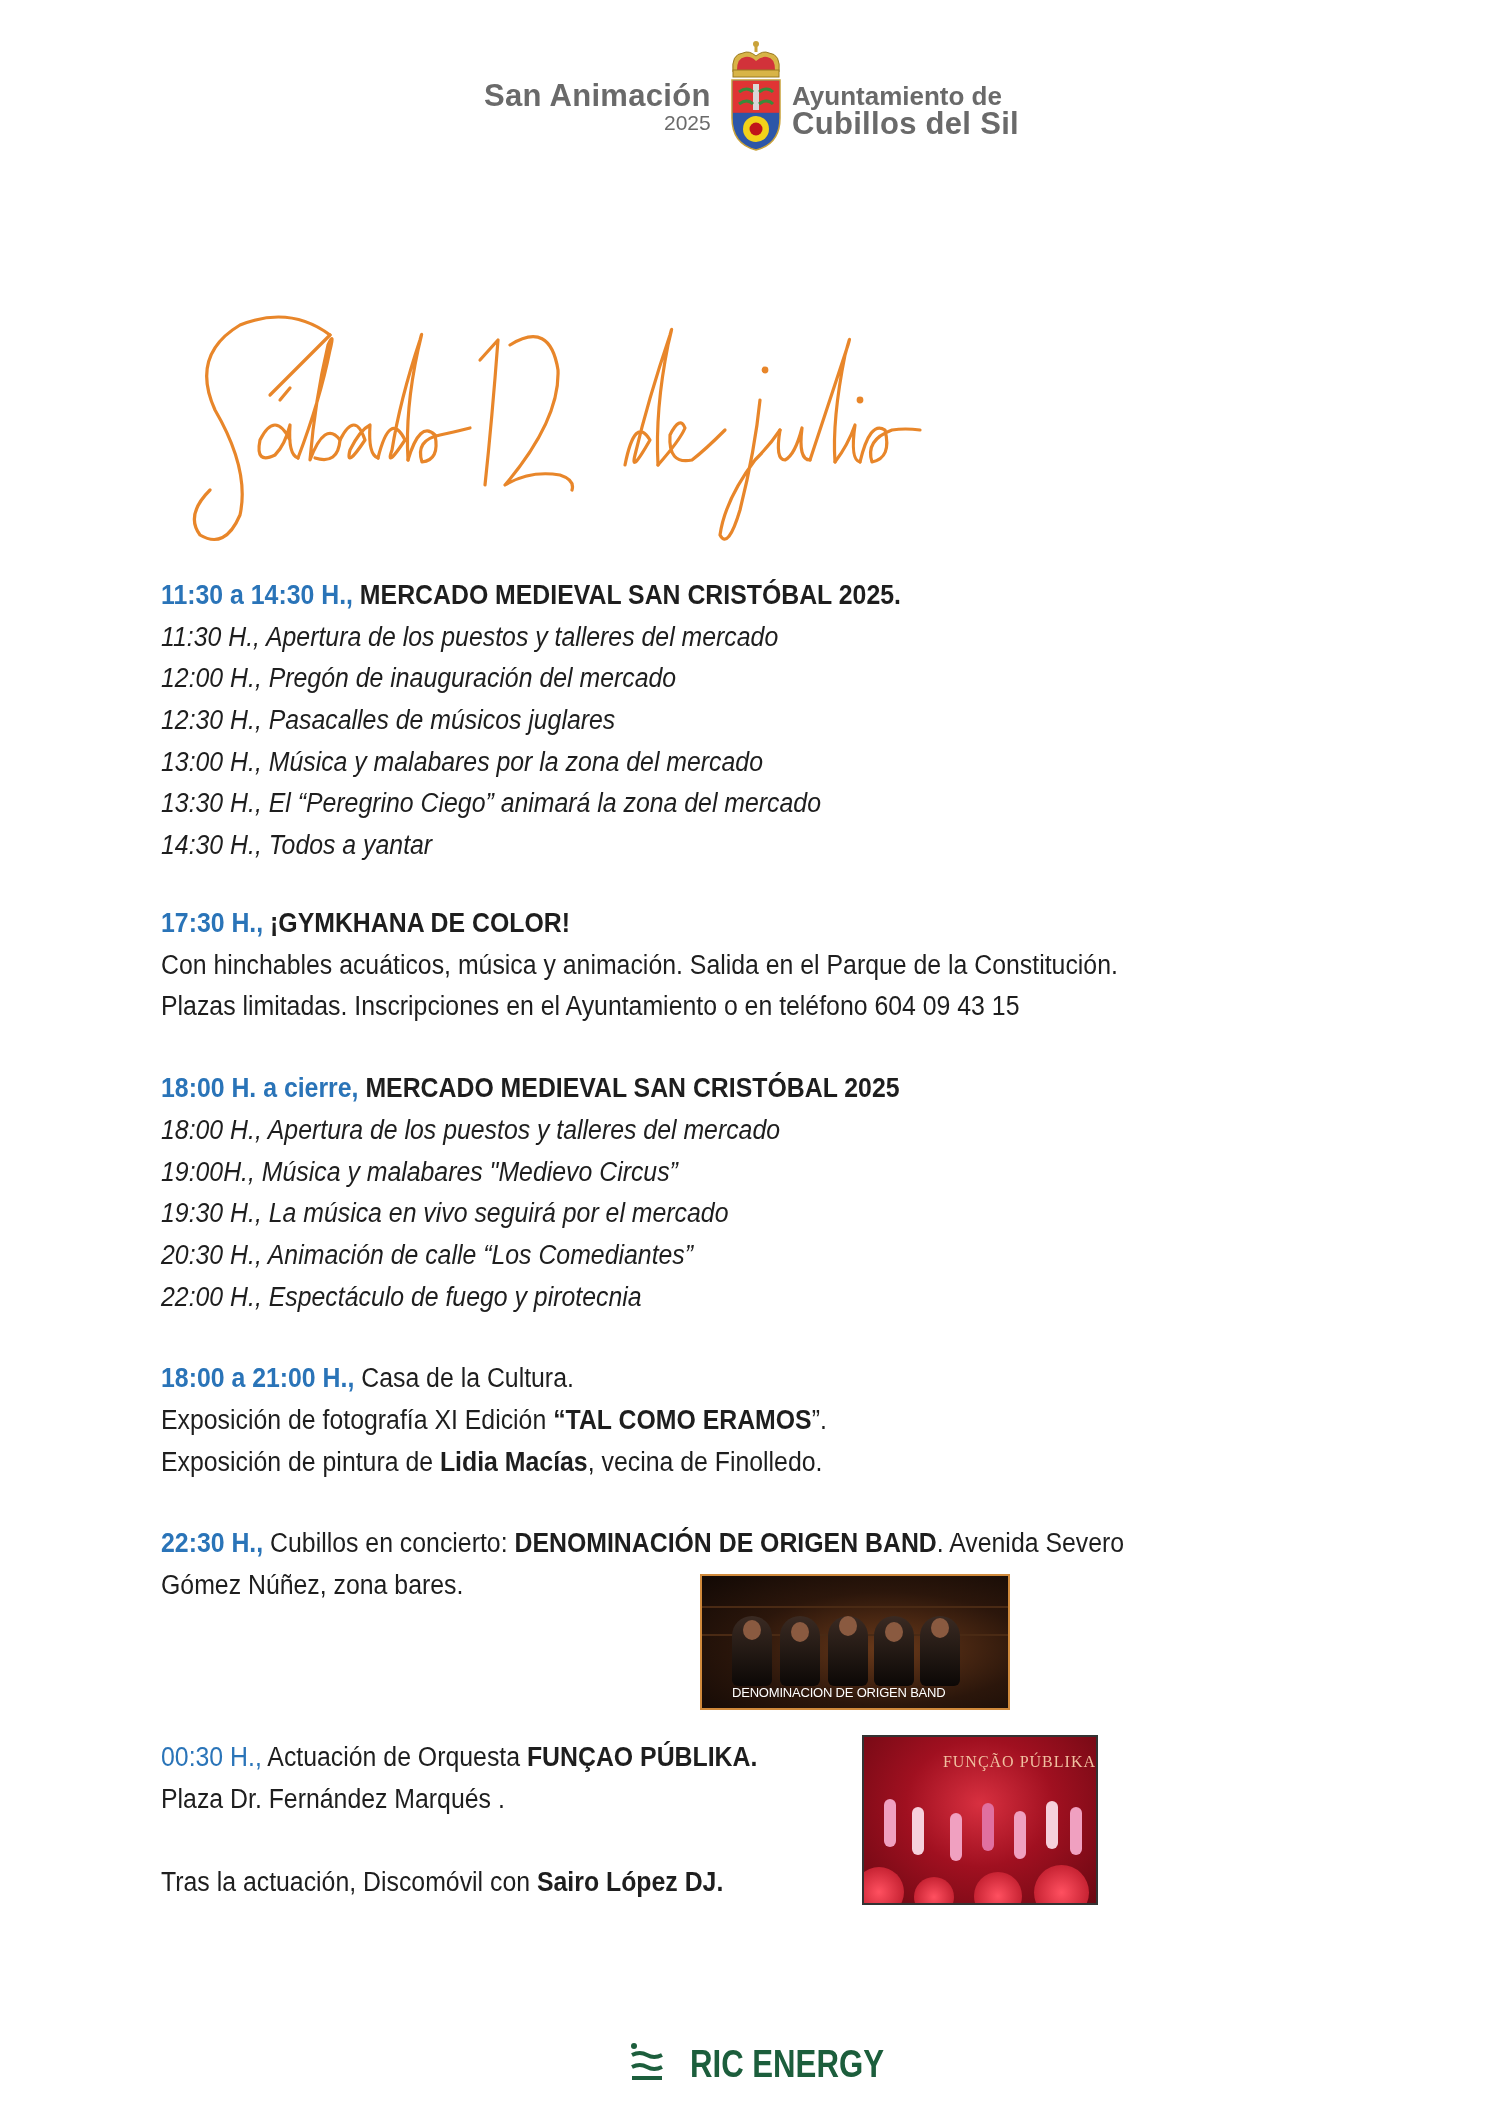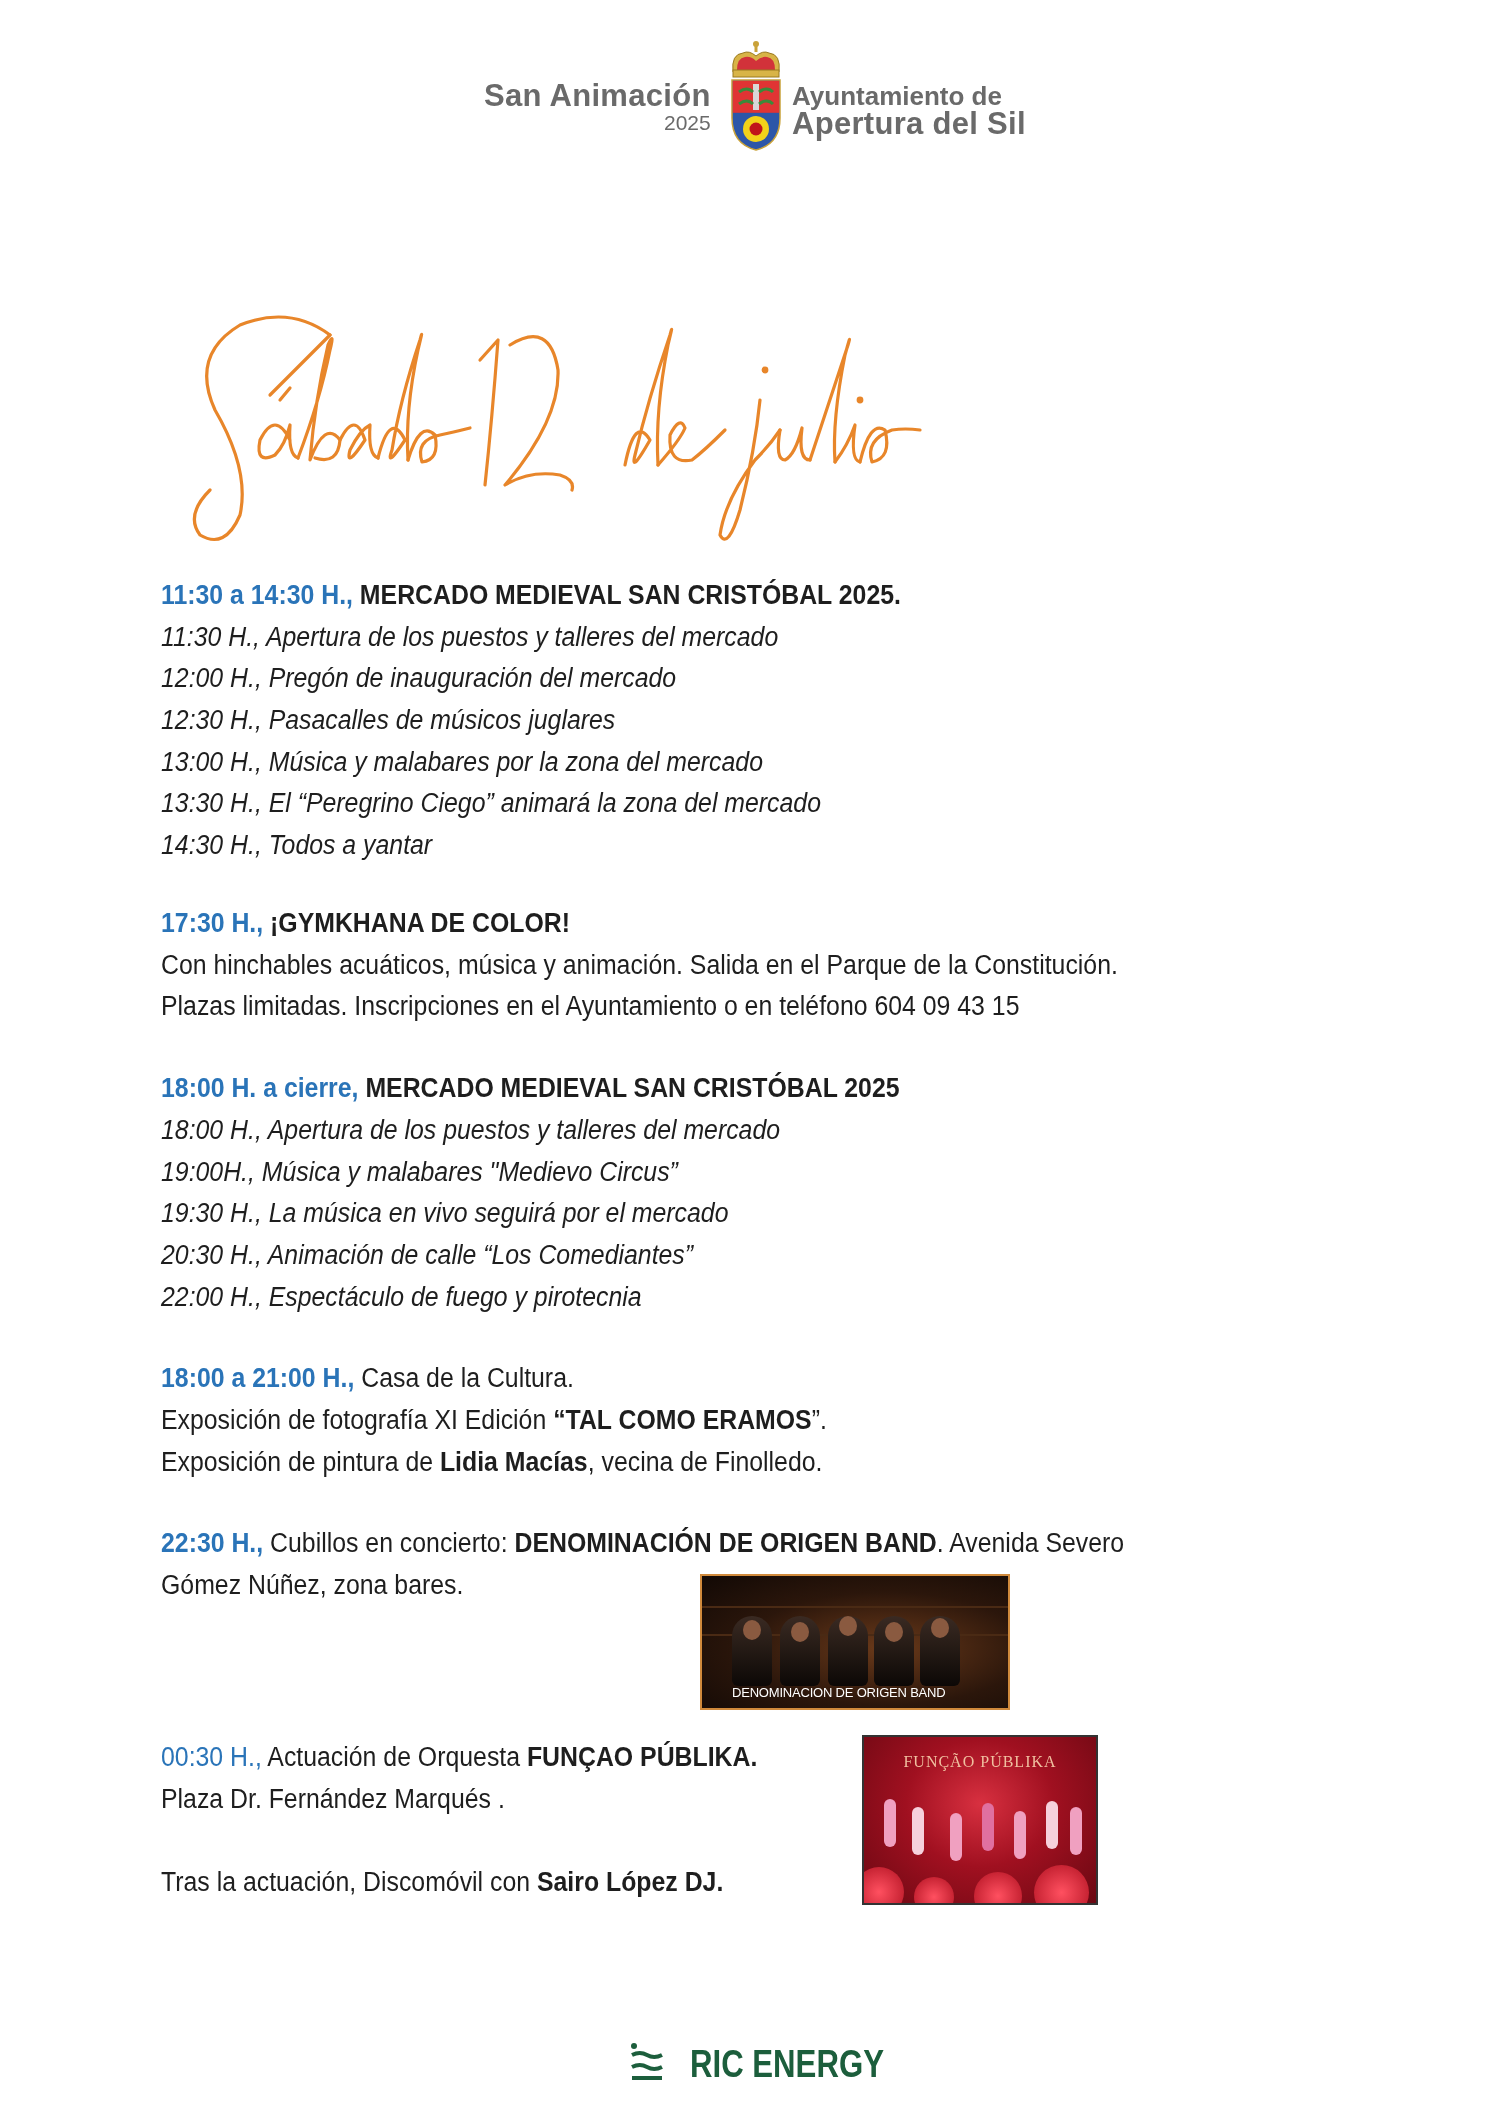--- a/index.html
+++ b/index.html
@@ -31,21 +31,21 @@
               border:2px solid #d08a3c; box-sizing:border-box; overflow:hidden;
               background:radial-gradient(ellipse at 60% 55%, #6b3a1a 0%, #2b160b 55%, #120905 100%); }
   .img-band .shelf { position:absolute; left:0; right:0; height:2px; background:#4a2a14; }
   .img-band .person { position:absolute; bottom:22px; width:40px; height:70px; border-radius:20px 20px 6px 6px;
                       background:linear-gradient(#3a2a22, #0c0806); }
   .img-band .head { position:absolute; width:18px; height:20px; border-radius:50%; background:#8a5a40; }
   .img-band .caption { position:absolute; left:30px; bottom:8px; color:#ffffff; font-size:13px; letter-spacing:-0.2px; }
   .img-orq { position:absolute; left:862px; top:1735px; width:236px; height:170px;
              border:2px solid #333; box-sizing:border-box; overflow:hidden;
              background:radial-gradient(ellipse at 50% 40%, #d83040 0%, #a01020 45%, #6a0812 100%); }
-  .img-orq .ttl { position:absolute; left:0; right:0; top:16px; text-align:center; color:#f0c0a0;
+  .img-orq .ttl { position:absolute; left:0; right:0; top:16px; text-align:right; color:#f0c0a0;
                   font-family:"Liberation Serif", serif; font-size:16px; letter-spacing:1px; }
   .img-orq .rose { position:absolute; border-radius:50%; background:radial-gradient(#ff5060, #b01020); }
   .img-orq .dancer { position:absolute; width:12px; height:48px; border-radius:6px; background:#f0a0c0; }
 
   
   .footer { position:absolute; left:630px; top:2042px; height:44px; display:flex; align-items:center; }
   .footer .name { color:#1c5e3c; font-size:38px; font-weight:bold; letter-spacing:0px; margin-left:26px;
                   transform:scaleX(0.82); transform-origin:left center; white-space:nowrap; }
 </style>
 </head>
@@ -67,21 +67,21 @@
   <path d="M5 40 H53 V78 Q53 104 29 110 Q5 104 5 78 Z" fill="#2d56a8" stroke="#c9a23a" stroke-width="1.5"></path>
   <rect x="5.8" y="40.8" width="46.4" height="32" fill="#e03434"></rect>
   <rect x="26" y="44" width="6" height="26" fill="#d8d8d8"></rect>
   <path d="M12 52 Q20 46 26 52 M32 52 Q40 46 46 52 M12 64 Q20 58 26 64 M32 64 Q40 58 46 64" stroke="#3a8a3a" stroke-width="3" fill="none"></path>
   <circle cx="29" cy="89" r="13" fill="#f2d21a"></circle>
   <circle cx="29" cy="89" r="6.5" fill="#c0141a"></circle>
 </svg>
 
 <div class="hdr-right">
   <div class="t1">Ayuntamiento de</div>
-  <div class="t2">Apertura del Sil</div>
+  <div class="t2">Cubillos del Sil</div>
 </div>
 
 <div class="title-wrap">
   
   <svg width="1180" height="260" viewBox="0 0 1180 260">
     <g fill="none" stroke="#e8862a" stroke-width="3.2" stroke-linecap="round" stroke-linejoin="round">
 
       <path d="M150 35 Q110 5 60 25 Q10 55 35 110 Q70 170 60 215 Q45 250 20 235 Q5 215 30 190"></path>
       <path d="M150 35 Q130 55 90 95"></path>
 

